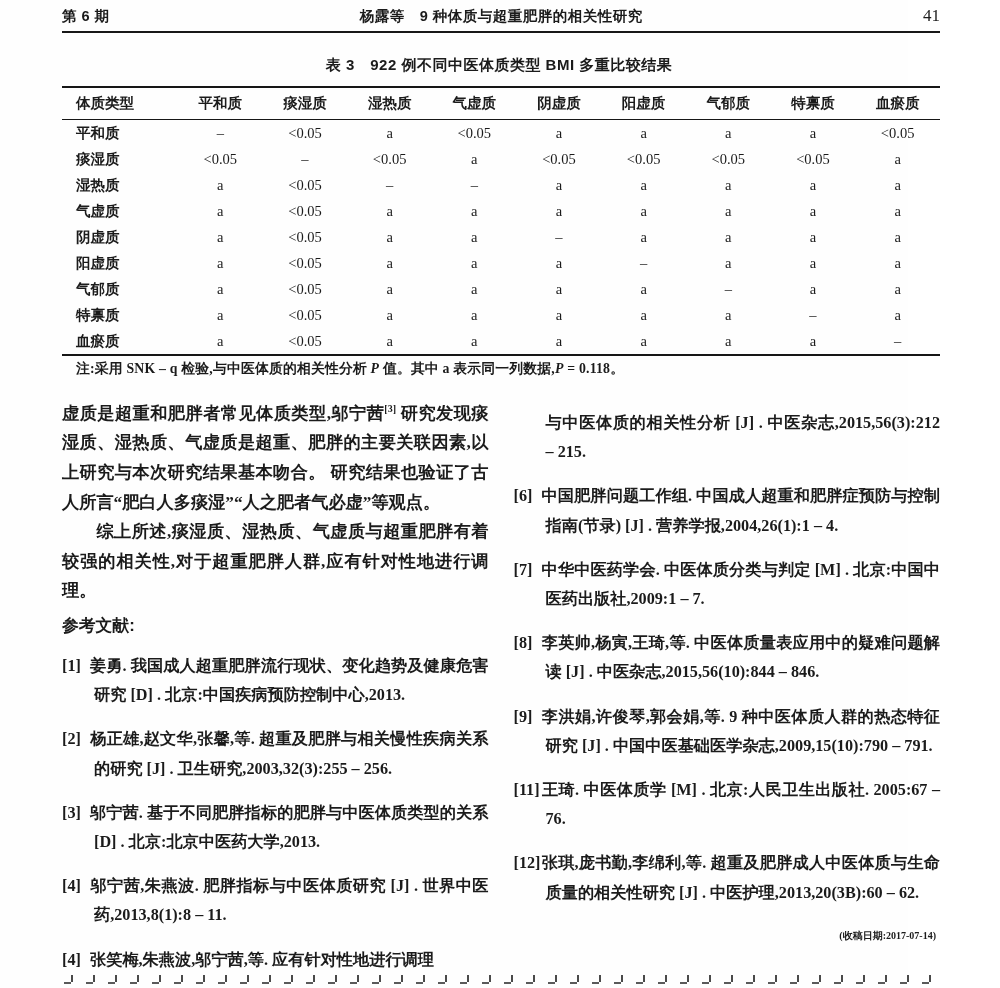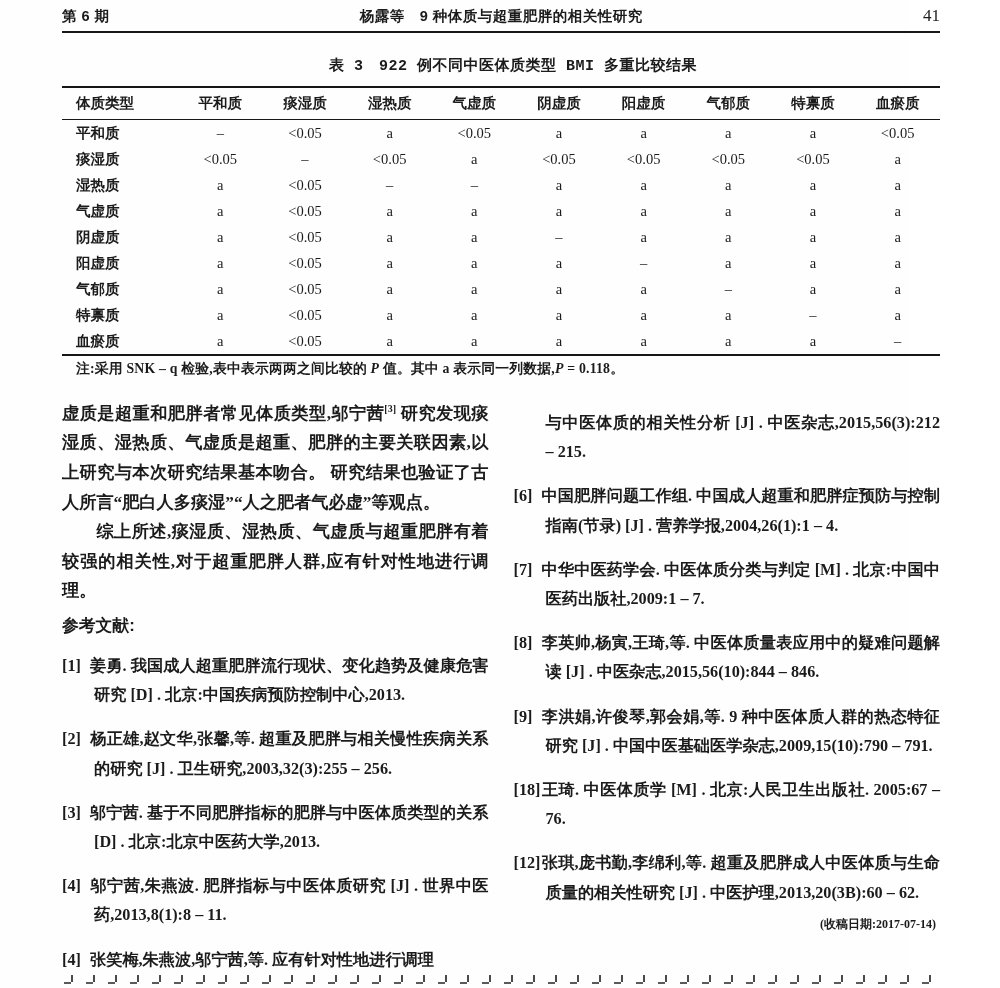--- a/index.html
+++ b/index.html
@@ -10,22 +10,22 @@
   
   .running-head{position:absolute;top:6px;left:62px;width:878px;
     display:flex;align-items:baseline;justify-content:space-between;}
   .rh-issue,.rh-title{font-family:"Liberation Sans","DejaVu Sans",sans-serif;
     font-weight:700;font-size:14.5px;letter-spacing:.5px;}
   .rh-title{flex:1;text-align:center;padding-right:30px;}
   .rh-page{font-size:17px;font-weight:400;}
   .head-rule{position:absolute;top:31px;left:62px;width:878px;height:2px;background:#181818;}
 
   
-  .tbl-caption{position:absolute;top:56px;left:74px;width:878px;text-align:center;
-    font-family:Liberation Mono, monospace;font-weight:700;font-size:15px;letter-spacing:.5px;}
+  .tbl-caption{position:absolute;top:56px;left:60px;width:878px;text-align:center;
+    font-family:Liberation Sans, sans-serif;font-weight:700;font-size:15px;letter-spacing:.5px;}
   table.bmi{position:absolute;top:86px;left:62px;width:878px;border-collapse:collapse;
     border-top:2.5px solid #161616;border-bottom:2.5px solid #161616;
     font-size:14.5px;table-layout:fixed;}
   table.bmi thead th{font-family:"Liberation Sans","DejaVu Sans",sans-serif;
     font-weight:700;font-size:14.5px;height:31px;border-bottom:1.5px solid #161616;
     text-align:center;padding:0;}
   table.bmi thead th.col-first{text-align:left;padding-left:14px;width:102px;margin-top:44px;}
   table.bmi td{height:26px;text-align:center;padding:0;font-weight:500;}
   table.bmi td.row-label{font-family:"Liberation Sans","DejaVu Sans",sans-serif;
     font-weight:700;text-align:left;padding-left:14px;}
@@ -39,21 +39,21 @@
   .para{font-size:17.2px;line-height:29.6px;text-align:justify;text-justify:inter-character;
     font-weight:700;margin:0;}
   .para.indent{text-indent:2em;}
   .para sup{font-size:10px;font-weight:700;}
   .refs-heading{margin-top:8px;margin-bottom:12px;font-size:16.8px;font-weight:700;
     font-family:"Liberation Sans","DejaVu Sans",sans-serif;}
   .ref-item{font-size:16.2px;line-height:29.2px;text-align:justify;text-justify:inter-character;
     font-weight:600;padding-left:32px;text-indent:-32px;margin-top:15px;}
   .ref-item .ref-num{display:inline-block;width:28px;text-indent:0;font-weight:600;}
   .ref-item.ref-cont{text-indent:0;}
-  .received{font-size:12px;font-weight:600;text-align:right;margin-top:8px;padding-right:4px;}
+  .received{font-size:10px;font-weight:600;text-align:right;margin-top:21px;padding-right:4px;}
 
   
   .cutoff-strip{position:absolute;top:975px;left:62px;width:878px;height:9px;
     background-image:
       repeating-linear-gradient(90deg, transparent 0 9px, #4a4a4a 9px 11px, transparent 11px 22px),
       repeating-linear-gradient(90deg, #5a5a5a 0 7px, transparent 7px 22px);
     background-size:auto 7px, auto 2px;
     background-position:0 0, 2px 7px;
     background-repeat:repeat-x, repeat-x;}
 </style>
@@ -192,21 +192,21 @@
           <td>a</td>
           <td>a</td>
           <td>a</td>
           <td>a</td>
           <td>–</td>
         </tr>
       </tbody>
   </table>
 
   <div class="tbl-note">
-    <span>注:采用 SNK – q 检验,表中表示两两之间比较的 </span><span class="pvar">P</span><span> 值。其中 a 表示同一列数据,</span><span class="pvar">P</span><span> = 0.118。</span>
+    <span>注:采用 SNK – q 检验,与中医体质的相关性分析 </span><span class="pvar">P</span><span> 值。其中 a 表示同一列数据,</span><span class="pvar">P</span><span> = 0.118。</span>
   </div>
 
   <div class="body-cols">
     <div class="col">
       <p class="para"><span>虚质是超重和肥胖者常见体质类型,邬宁茜</span><sup>[3]</sup><span> 研究发现痰湿质、湿热质、气虚质是超重、肥胖的主要关联因素,以上研究与本次研究结果基本吻合。 研究结果也验证了古人所言“肥白人多痰湿”“人之肥者气必虚”等观点。</span></p>
       <p class="para indent">综上所述,痰湿质、湿热质、气虚质与超重肥胖有着较强的相关性,对于超重肥胖人群,应有针对性地进行调理。</p>
       <div class="refs-heading">参考文献:</div>
       <div id="refs-left">
           <div class="ref-item"><span class="ref-num">[1]</span><span>姜勇. 我国成人超重肥胖流行现状、变化趋势及健康危害研究 [D] . 北京:中国疾病预防控制中心,2013.</span></div>
           <div class="ref-item"><span class="ref-num">[2]</span><span>杨正雄,赵文华,张馨,等. 超重及肥胖与相关慢性疾病关系的研究 [J] . 卫生研究,2003,32(3):255 – 256.</span></div>
@@ -215,21 +215,21 @@
           <div class="ref-item"><span class="ref-num">[4]</span><span>张笑梅,朱燕波,邬宁茜,等. 应有针对性地进行调理</span></div>
         </div>
     </div>
     <div class="col">
       <div id="refs-right">
           <div class="ref-item ref-cont"><span>与中医体质的相关性分析 [J] . 中医杂志,2015,56(3):212 – 215.</span></div>
           <div class="ref-item"><span class="ref-num">[6]</span><span>中国肥胖问题工作组. 中国成人超重和肥胖症预防与控制指南(节录) [J] . 营养学报,2004,26(1):1 – 4.</span></div>
           <div class="ref-item"><span class="ref-num">[7]</span><span>中华中医药学会. 中医体质分类与判定 [M] . 北京:中国中医药出版社,2009:1 – 7.</span></div>
           <div class="ref-item"><span class="ref-num">[8]</span><span>李英帅,杨寅,王琦,等. 中医体质量表应用中的疑难问题解读 [J] . 中医杂志,2015,56(10):844 – 846.</span></div>
           <div class="ref-item"><span class="ref-num">[9]</span><span>李洪娟,许俊琴,郭会娟,等. 9 种中医体质人群的热态特征研究 [J] . 中国中医基础医学杂志,2009,15(10):790 – 791.</span></div>
-          <div class="ref-item"><span class="ref-num">[18]</span><span>王琦. 中医体质学 [M] . 北京:人民卫生出版社. 2005:67 – 76.</span></div>
+          <div class="ref-item"><span class="ref-num">[11]</span><span>王琦. 中医体质学 [M] . 北京:人民卫生出版社. 2005:67 – 76.</span></div>
           <div class="ref-item"><span class="ref-num">[12]</span><span>张琪,庞书勤,李绵利,等. 超重及肥胖成人中医体质与生命质量的相关性研究 [J] . 中医护理,2013,20(3B):60 – 62.</span></div>
         </div>
       <div class="received">(收稿日期:2017-07-14)</div>
     </div>
   </div>
 
   <div class="cutoff-strip"></div>
 </div>
 
 </body></html>

